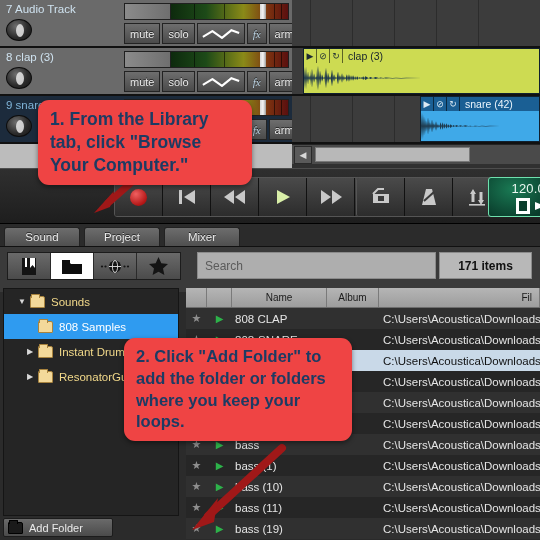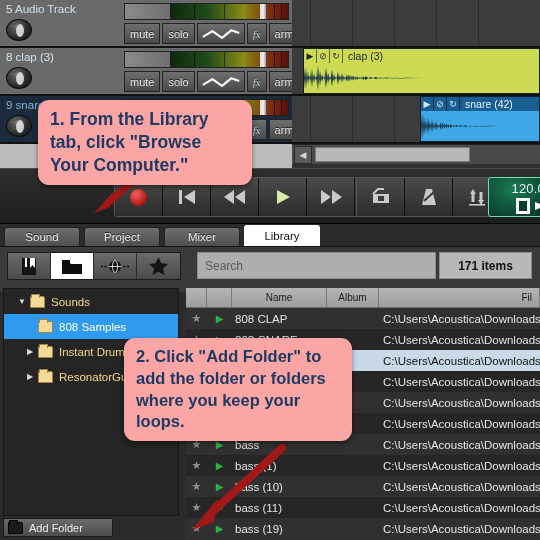--- a/index.html
+++ b/index.html
@@ -142,35 +142,35 @@
   .frow.odd { background:#303030; }
   .frow.even { background:#262626; }
   .frow.hl { background:#c9d9e8; color:#111; }
   .fc0 { width:21px; text-align:center; color:#8e8e8e; font-size:11px; }
   .fc1 { width:25px; text-align:center; color:#2db24a; font-size:10px; }
   .fc2 { width:95px; padding-left:3px; overflow:hidden; white-space:nowrap; }
   .fc3 { width:52px; }
   .fc4 { flex:1; padding-left:4px; overflow:hidden; white-space:nowrap; }
 
   
-  .callout { position:absolute; background:#fca5a5; border-radius:11px; color:#1d3b63;
+  .callout { position:absolute; background:#ef4444; border-radius:11px; color:#1d3b63;
       font-weight:bold; padding:8px 12px; line-height:1.32;
       box-shadow:0 2px 5px rgba(0,0,0,.45); }
   #callout1 { left:38px; top:100px; width:214px; font-size:17.5px; }
   #callout2 { left:124px; top:338px; width:228px; font-size:16.5px; }
   .arrowsvg { position:absolute; pointer-events:none; }
 </style>
 </head>
 <body>
 
 <div id="tracks">
 
   <div class="track t7">
     <div class="thead">
-      <div class="tname">5 Audio Track</div>
+      <div class="tname">7 Audio Track</div>
       <div class="knob"></div>
       <div class="pan">
           <div class="panhandle"></div>
         </div>
       <div class="meter">
         <div class="seg" style="left:20%"></div>
           <div class="seg" style="left:45%"></div>
         <div class="seg" style="left:88%"></div>
           <div class="seg" style="left:94%"></div>
         <div class="mh"></div>
@@ -383,21 +383,20 @@
           <polygon points="2,3 12,7 2,11" fill="#ffffff"></polygon>
         </svg>
     </div>
   </div>
 </div>
 
 <div id="tabs">
   <div class="tab">Sound</div>
   <div class="tab">Project</div>
   <div class="tab">Mixer</div>
-  <div class="tab active">Library</div>
 </div>
 
 <div id="libbar">
   <div id="iconset">
     <div class="ibtn">
       <svg width="17" height="19" viewBox="0 0 17 19">
           <rect x="1" y="1" width="14" height="17" fill="#141414"></rect>
           <rect x="4" y="1" width="2" height="9" fill="#ffffff"></rect>
           <polygon points="9,1 14,1 14,11 11.5,8 9,11" fill="#ffffff"></polygon>
         </svg>

